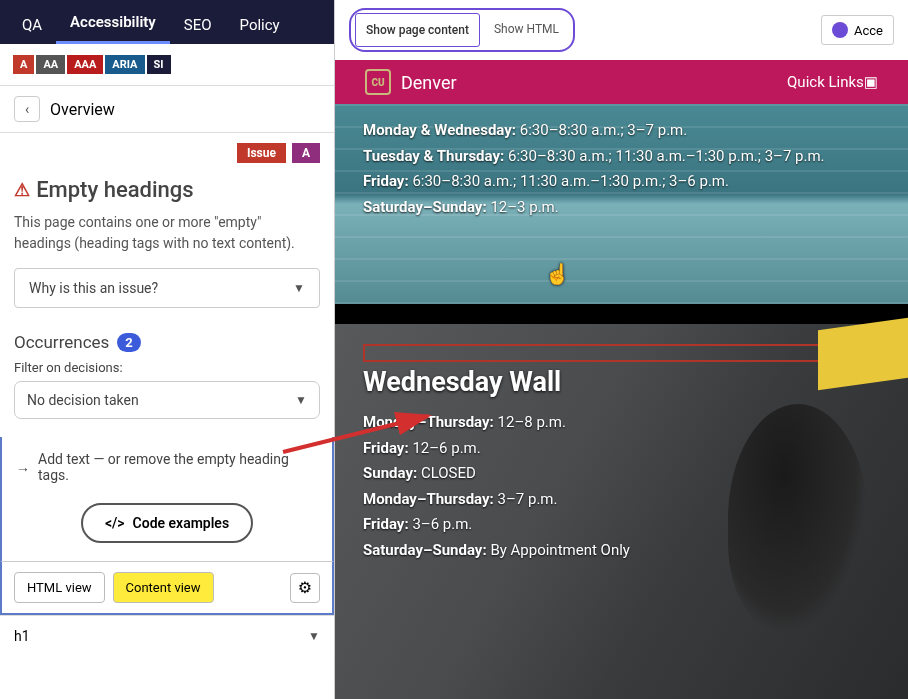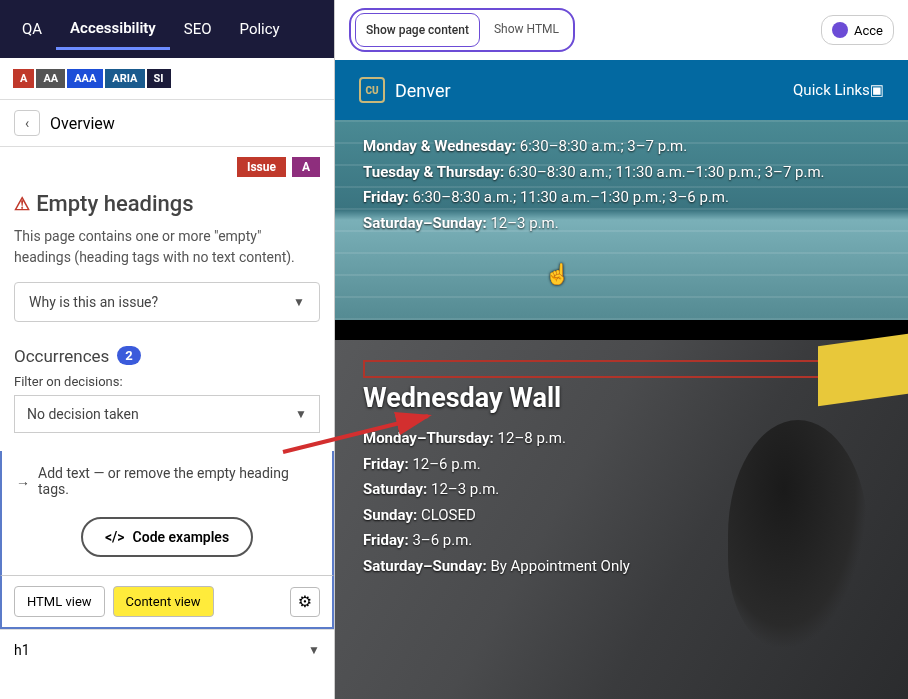--- a/index.html
+++ b/index.html
@@ -1,64 +1,64 @@
 <!DOCTYPE html>
 <html><head>
 <meta charset="utf-8">
 <style>
 *{box-sizing:border-box;margin:0;padding:0;font-family:-apple-system,BlinkMacSystemFont,"Segoe UI",Roboto,sans-serif}
 body{width:908px;height:699px;display:flex;overflow:hidden;background:#fff}
 .left{width:335px;display:flex;flex-direction:column;border-right:1px solid #ccc}
-.tabs{background:#1b1b3a;display:flex;height:58px;align-items:center;padding:0 8px}
+.tabs{background:#1b1b3a;display:flex;height:44px;align-items:flex-end;padding:0 8px}
 .tab{color:#fff;padding:10px 14px;font-size:15px;cursor:pointer}
 .tab.active{border-bottom:3px solid #6c8cff;font-weight:600}
 .badges{padding:10px 12px;display:flex;gap:0}
 .badge{font-size:11px;font-weight:700;padding:3px 7px;color:#fff;border:1px solid #fff}
 .b-a{background:#c0392b}
 .b-aa{background:#555}
-.b-aaa{background:#1d4ed8}
+.b-aaa{background:#b91c1c}
 .b-aria{background:#1a5b8e}
 .b-si{background:#1b1b3a}
 .overview{display:flex;align-items:center;padding:10px 14px;border-top:1px solid #ddd;border-bottom:1px solid #ddd;gap:10px}
 .back{width:26px;height:26px;border:1px solid #ccc;border-radius:4px;display:flex;align-items:center;justify-content:center;cursor:pointer;font-size:14px;color:#555}
 .issue-row{display:flex;justify-content:flex-end;padding:10px 14px;gap:6px}
 .chip{color:#fff;font-size:12px;font-weight:700;padding:3px 10px}
 .chip-issue{background:#c0392b}
 .chip-a{background:#8e2e7d}
 .title-row{display:flex;align-items:center;gap:6px;padding:4px 14px 10px}
 .warn-icon{color:#c0392b;font-size:18px;font-weight:700}
 .title{font-size:22px;color:#444;font-weight:500}
 .desc{padding:0 14px 14px;font-size:14px;color:#555;line-height:1.5}
 .why{margin:0 14px 18px;border:1px solid #ccc;border-radius:4px;padding:11px 14px;display:flex;justify-content:space-between;align-items:center;cursor:pointer;font-size:14px;color:#444}
-.occ{padding:6px 14px 8px;font-size:17px;color:#444;display:flex;align-items:flex-start;gap:8px}
+.occ{padding:6px 14px 8px;font-size:17px;color:#444;display:flex;align-items:flex-end;gap:8px}
 .count{background:#3b5bdb;color:#fff;border-radius:10px;padding:2px 8px;font-size:13px;font-weight:700}
 .filter-lbl{padding:0 14px 6px;font-size:13px;color:#444}
-.select{margin:0 14px 18px;border:1px solid #ccc;border-radius:0;padding:10px 12px;display:flex;justify-content:space-between;align-items:center;cursor:pointer;font-size:14px;color:#444}
+.select{margin:0 14px 18px;border:1px solid #ccc;border-radius:7px;padding:10px 12px;display:flex;justify-content:space-between;align-items:center;cursor:pointer;font-size:14px;color:#444}
 .h2-row{border:2px solid #5b7bc9;border-bottom:1px solid #5b7bc9;padding:11px 14px;display:flex;justify-content:space-between;align-items:center;cursor:pointer;font-size:14px}
 .h2-tag{background:#ffeb3b;padding:4px 24px 4px 2px;margin:-11px 0 -11px -14px}
 .fix-row{border-left:2px solid #5b7bc9;border-right:2px solid #5b7bc9;padding:14px 14px;display:flex;align-items:center;gap:8px;font-size:14px;color:#444}
 .code-row{border-left:2px solid #5b7bc9;border-right:2px solid #5b7bc9;padding:6px 0 18px;display:flex;justify-content:center}
 .code-btn{border:2px solid #555;border-radius:22px;padding:10px 22px;font-size:14px;font-weight:600;cursor:pointer;display:flex;gap:8px;align-items:center}
 .view-row{border:2px solid #5b7bc9;border-top:1px solid #ccc;padding:10px 12px;display:flex;gap:8px;align-items:center}
 .view-btn{border:1px solid #bbb;border-radius:4px;padding:7px 12px;font-size:13px;cursor:pointer;background:#fff}
 .view-btn.active{background:#ffeb3b}
 .gear{margin-left:auto;border:1px solid #bbb;border-radius:4px;width:30px;height:30px;display:flex;align-items:center;justify-content:center;cursor:pointer}
 .h1-row{padding:12px 14px;display:flex;justify-content:space-between;align-items:center;font-size:14px;border-top:1px solid #ddd;cursor:pointer}
 .chev{font-size:12px;color:#555}
 
 .right{flex:1;display:flex;flex-direction:column;position:relative}
 .topbar{padding:8px 14px;display:flex;align-items:center;gap:12px}
 .toggle{border:2px solid #6c4cd6;border-radius:16px;padding:3px 4px;display:flex;gap:4px}
-.tbtn{padding:9px 10px;font-size:12px;border-radius:9px;cursor:pointer;color:#555}
+.tbtn{padding:9px 10px;font-size:12px;border-radius:3px;cursor:pointer;color:#555}
 .tbtn.active{border:1px solid #6c4cd6;color:#333;font-weight:500}
-.acc-btn{margin-left:auto;border:1px solid #ccc;border-radius:12px;padding:6px 10px;font-size:13px;display:flex;gap:6px;align-items:center}
+.acc-btn{margin-left:auto;border:1px solid #ccc;border-radius:3px;padding:6px 10px;font-size:13px;display:flex;gap:6px;align-items:center}
 .acc-ico{width:16px;height:16px;background:#6c4cd6;border-radius:50%}
 
 .site{flex:1;background:#000;overflow:hidden;position:relative}
-.site-header{height:60px;display:flex;align-items:center;padding:0 24px;background:#0369a1;color:#fff;justify-content:space-between}
+.site-header{height:44px;display:flex;align-items:center;padding:0 30px;background:#be185d;color:#fff;justify-content:space-between}
 .brand{display:flex;align-items:center;gap:10px}
 .logo{width:26px;height:26px;border:2px solid #c9b87a;border-radius:4px;display:flex;align-items:center;justify-content:center;color:#c9b87a;font-size:10px;font-weight:900}
 .brand-txt{font-size:18px}
 .ql{font-size:15px;display:flex;align-items:center;gap:0}
 
 .pool{height:200px;background:linear-gradient(180deg,#4a8a94 0%,#3a7480 45%,#7ab0b8 50%,#548a92 100%);padding:14px 28px;color:#fff;position:relative}
 .pool::after{content:"";position:absolute;inset:0;background:repeating-linear-gradient(180deg,rgba(255,255,255,0.1) 0 2px,transparent 2px 22px)}
 .pool .line{position:relative;z-index:2;line-height:1.7;font-size:15px;text-shadow:0 1px 2px rgba(0,0,0,0.8)}
 .pool b{font-weight:700}
 
@@ -168,22 +168,22 @@
       <div class="line"><b>Tuesday &amp; Thursday:</b><span> 6:30–8:30 a.m.; 11:30 a.m.–1:30 p.m.; 3–7 p.m.</span></div>
       <div class="line"><b>Friday:</b><span> 6:30–8:30 a.m.; 11:30 a.m.–1:30 p.m.; 3–6 p.m.</span></div>
       <div class="line"><b>Saturday–Sunday:</b><span> 12–3 p.m.</span></div>
     </div>
 
     <div class="climb">
       <div class="hl-box"></div>
       <h2>Wednesday Wall</h2>
       <div class="line"><b>Monday–Thursday:</b><span> 12–8 p.m.</span></div>
       <div class="line"><b>Friday:</b><span> 12–6 p.m.</span></div>
-      <div class="line"><b>Saturday:</b><span> 12–3 p.m.</span></div>
       <div class="line"><b>Sunday:</b><span> CLOSED</span></div>
+      <div class="line"><b>Monday–Thursday:</b><span> 3–7 p.m.</span></div>
       <div class="line"><b>Friday:</b><span> 3–6 p.m.</span></div>
       <div class="line"><b>Saturday–Sunday:</b><span> By Appointment Only</span></div>
     </div>
   </div>
 </div>
 
 <svg class="arrow" width="170" height="50">
   <defs>
       <marker id="ah" markerWidth="10" markerHeight="10" refX="8" refY="3" orient="auto">
         <path d="M0,0 L9,3 L0,6 Z" fill="#d32f2f"></path>

